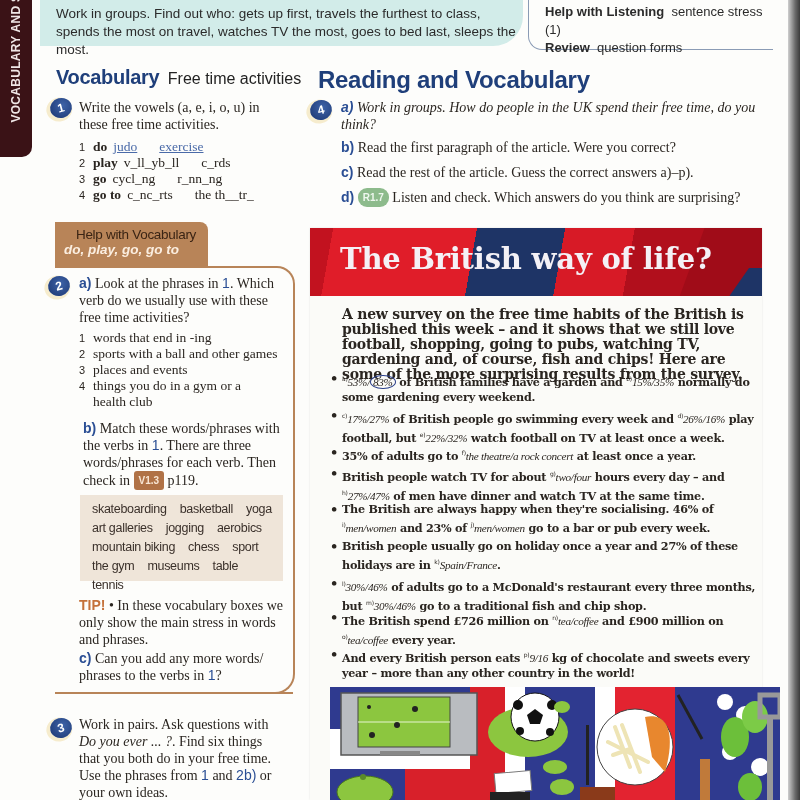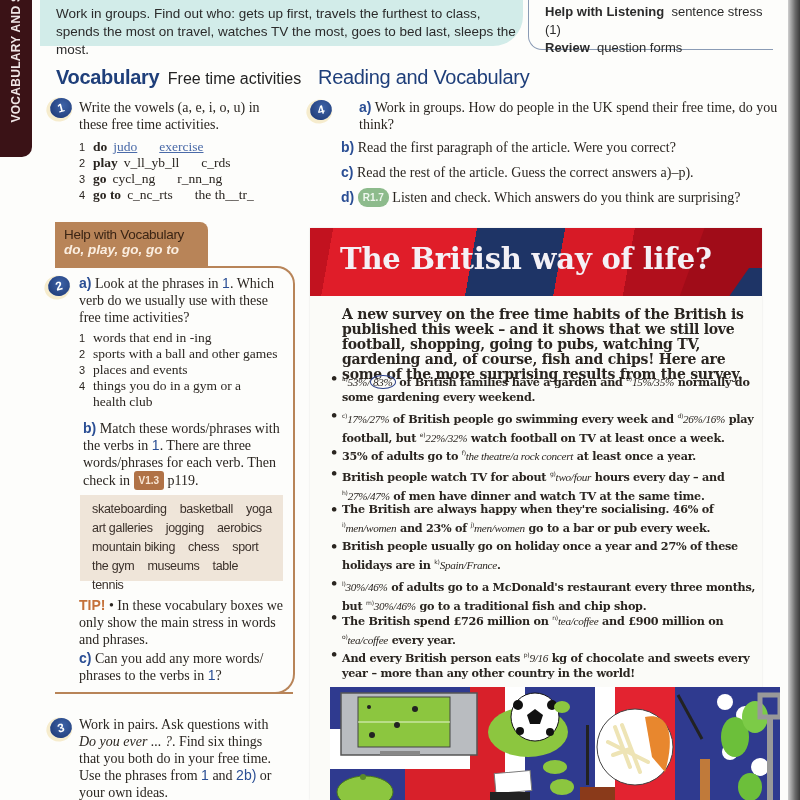--- a/index.html
+++ b/index.html
@@ -28,21 +28,21 @@
   .top-right { position: absolute; left: 528px; top: -20px; width: 245px; height: 70px;
     border: 1.5px solid #8a9bb5; border-top: none; border-bottom-left-radius: 14px; border-right: none;
     padding: 23px 0 0 16px; font-family: "Liberation Sans", sans-serif; font-size: 13px; line-height: 18px; color: #2b2b2b; }
   .top-right b { font-weight: bold; }
 
   
   .h-vocab { position: absolute; left: 56px; top: 66px; font-family: "Liberation Sans", sans-serif; }
   .h-vocab .big { font-size: 20px; font-weight: bold; color: #1f3f7a; letter-spacing: -0.3px; }
   .h-vocab .small { font-size: 16px; color: #222; margin-left: 4px; }
   .h-read { position: absolute; left: 318px; top: 66px; font-family: "Liberation Sans", sans-serif;
-    font-size: 20px; font-weight: normal; color: #1f3f7a; letter-spacing: -0.3px; }
+    font-size: 24px; font-weight: bold; color: #1f3f7a; letter-spacing: -0.3px; }
 
   
   .num { position: absolute; width: 22px; height: 20px; border-radius: 50%;
     background: radial-gradient(circle at 60% 40%, #3e63a8, #1a346e); color: #fff;
     font-family: "Liberation Sans", sans-serif; font-weight: bold; font-size: 12px;
     display: flex; align-items: center; justify-content: center;
     box-shadow: -2px 1px 0 2px #f6eccd; transform: rotate(-15deg); }
 
   .para { position: absolute; font-size: 14px; line-height: 17px; color: #2a2520; }
   .blue { color: #2a4e94; font-family: "Liberation Sans", sans-serif; font-weight: bold; }
@@ -51,21 +51,21 @@
   .list .row { display: flex; }
   .list .n { width: 14px; font-family: "Liberation Sans", sans-serif; font-size: 11px; }
   .list b { font-weight: bold; margin-right: 6px; }
   .list .gap { margin-left: 22px; }
   .uline { color: #4a6aa8; text-decoration: underline; }
 
   
   .help-tab { position: absolute; left: 55px; top: 222px; width: 153px; height: 44px;
     background: #b88458; border-top-right-radius: 8px; padding: 5px 0 0 9px;
     font-family: "Liberation Sans", sans-serif; }
-  .help-tab .t1 { color: #3a2414; font-size: 13.5px; letter-spacing: -0.3px; }
+  .help-tab .t1 { color: #3a2414; font-size: 13.5px; letter-spacing: -0.3px; text-align: center; }
   .help-tab .t2 { color: #fbeee0; font-size: 13.5px; font-style: italic; font-weight: bold; }
   .help-box { position: absolute; left: 55px; top: 266px; width: 240px; height: 428px;
     border: 2px solid #b88458; border-left: none; border-top-right-radius: 18px; border-bottom-right-radius: 20px;
     border-top: 2px solid #b88458; }
   .help-box-bottom { position: absolute; left: 55px; top: 692px; width: 238px; height: 2px; background: #b88458; }
 
   .wordbox { position: absolute; left: 80px; top: 495px; width: 203px; height: 86px; background: #efe5d9;
     font-family: "Liberation Sans", sans-serif; font-size: 12.5px; line-height: 19px; padding: 5px 0 0 12px; color: #3a302a; letter-spacing: -0.3px; }
   .wordbox .row span { margin-right: 13px; text-align: center; }
 
@@ -203,21 +203,21 @@
 
 <div class="num" style="left:50px; top:718px;">3</div>
 <div class="para" style="left:79px; top:716px; width:200px;">
   <span>Work in pairs. Ask questions with</span> <i>Do you ever ... ?</i><span>. Find six things that you both do in your free time. Use the phrases from</span>
   <span class="blue-n">1</span> <span>and</span> <span class="blue-n">2b)</span> <span>or your own ideas.</span>
 </div>
 
 <div class="h-read">Reading and Vocabulary</div>
 
 <div class="num" style="left:310px; top:100px;">4</div>
-<div class="para" style="left:359px; top:99px; width:420px;">
+<div class="para" style="left:341px; top:99px; width:420px;font-style:italic;">
   <span class="blue">a)</span> <span>Work in groups. How do people in the UK spend their free time, do you think?</span>
 </div>
 <div class="para" style="left:341px; top:139px; width:420px;">
   <span class="blue">b)</span> <span>Read the first paragraph of the article. Were you correct?</span>
 </div>
 <div class="para" style="left:341px; top:164px; width:420px;">
   <span class="blue">c)</span> <span>Read the rest of the article. Guess the correct answers a)–p).</span>
 </div>
 <div class="para" style="left:341px; top:188px; width:430px;">
   <span class="blue">d)</span>

